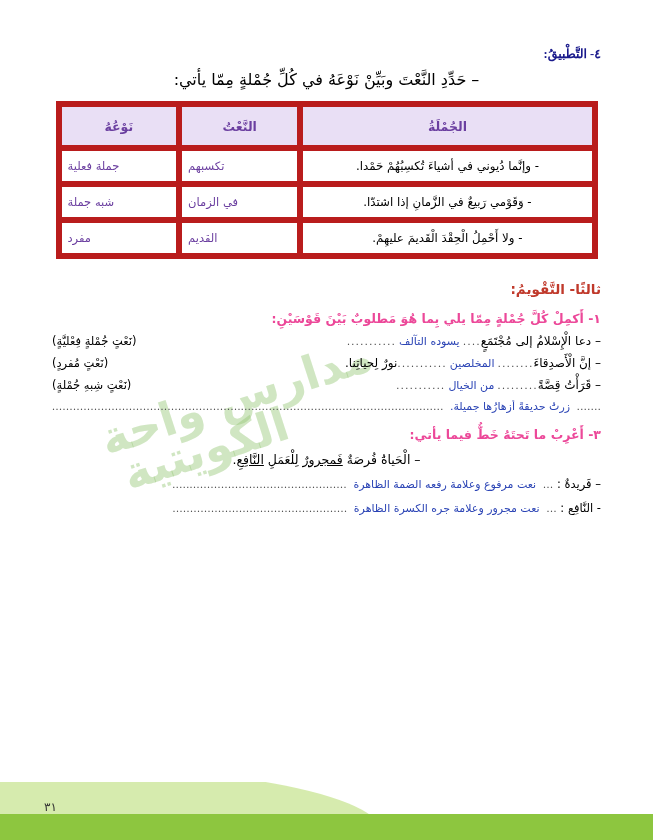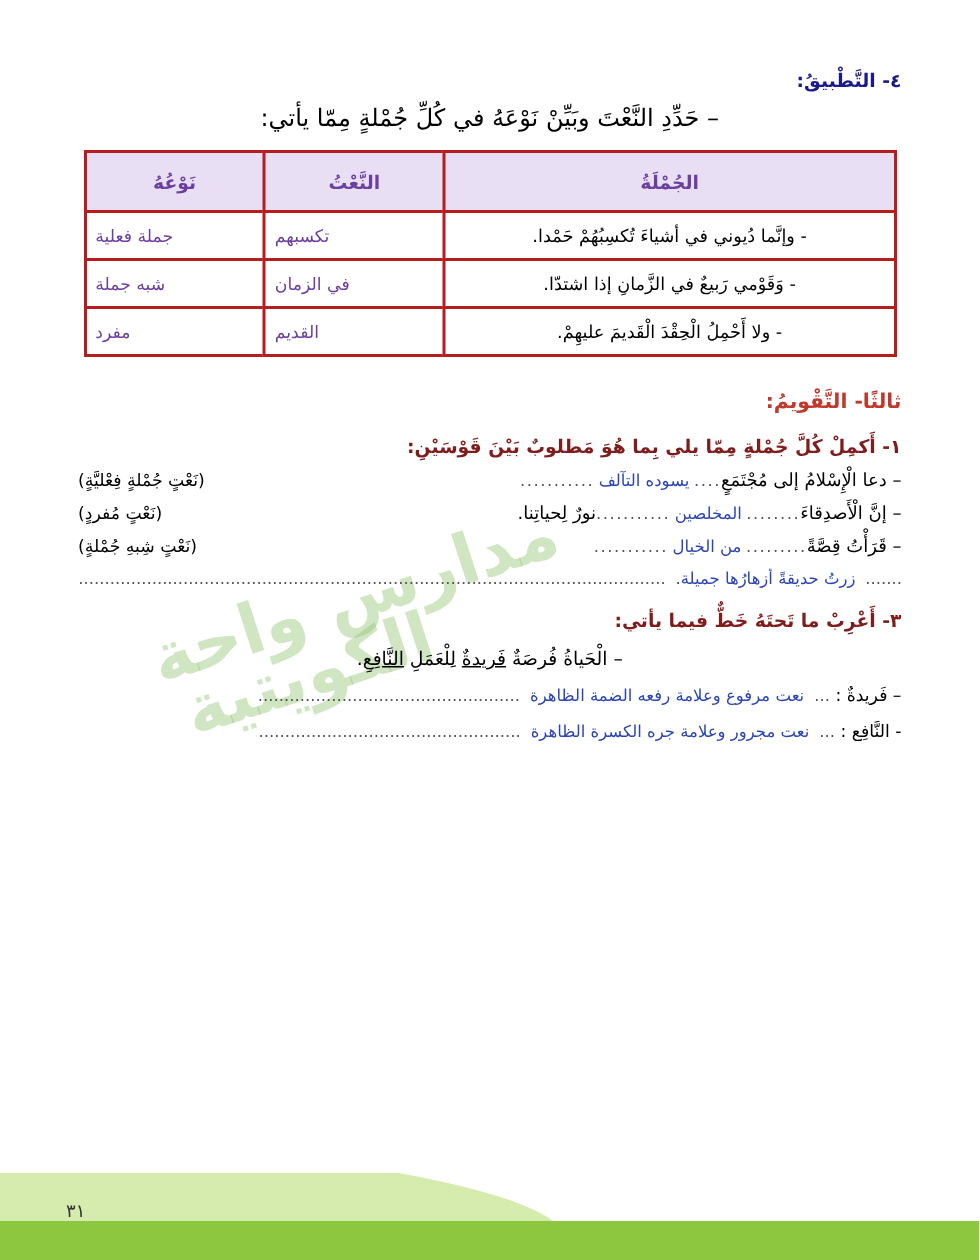--- a/index.html
+++ b/index.html
@@ -47,31 +47,32 @@
   .content { position: relative; z-index: 2; }
 
   
   .sec-title {
     color: #1a1a8c;
     font-size: 12.5px;
     font-weight: bold;
     text-align: right;
     margin: 0 0 8px 0;
     direction: rtl;
+    font-family: Liberation Serif, serif;
   }
   .red-title {
     color: #c0392b;
     font-size: 13.5px;
     font-weight: bold;
     text-align: right;
     margin: 22px 0 10px 0;
     direction: rtl;
   }
   .blue-q {
-    color: #7f1d1d;
+    color: #ec4899;
     font-size: 12.5px;
     font-weight: bold;
     text-align: right;
     direction: rtl;
     margin: 14px 0 8px 0;
   }
   .instr {
     color: #000000;
     font-size: 16px;
     text-align: center;
@@ -80,21 +81,21 @@
   }
 
   
   table.nعt {
     border-collapse: collapse;
     margin: 0 auto;
     width: 542px;
     direction: rtl;
   }
   table.nعt th, table.nعt td {
-    border: 2px solid #b91c1c;
+    border: 6px solid #b91c1c;
     height: 26px;
     font-size: 11.5px;
     padding: 2px 6px;
   }
   table.nعt thead th {
     background: #e9dff5;
     color: #6b3fa0;
     font-weight: bold;
     text-align: center;
     height: 34px;
@@ -285,21 +286,21 @@
 
     <div class="long-dots">
       <span>.......</span>
       <span class="answer">زرتُ حديقةً أزهارُها جميلة.</span>
       <span>......................................................................................................................</span>
     </div>
 
     <div class="blue-q">٣- أَعْرِبْ ما تَحتَهُ خَطٌّ فيما يأتي:</div>
 
     <div class="center-line">
-      <span>– الْحَياةُ فُرصَةٌ </span><span class="underline-word">فَريدةٌ</span><span> لِلْعَمَلِ </span><span class="underline-word">النَّافِعِ</span><span>.</span>
+      <span>– الْحَياةُ فُرصَةٌ </span><span class="underline-word">فَمجرورٌ</span><span> لِلْعَمَلِ </span><span class="underline-word">النَّافِعِ</span><span>.</span>
     </div>
 
     <div class="analysis-row">
       <span class="lbl">– فَريدةٌ : </span>
       <span class="tail">...</span>
       <span class="answer">نعت مرفوع وعلامة رفعه الضمة الظاهرة</span>
       <span class="tail">..................................................</span>
     </div>
 
     <div class="analysis-row">

